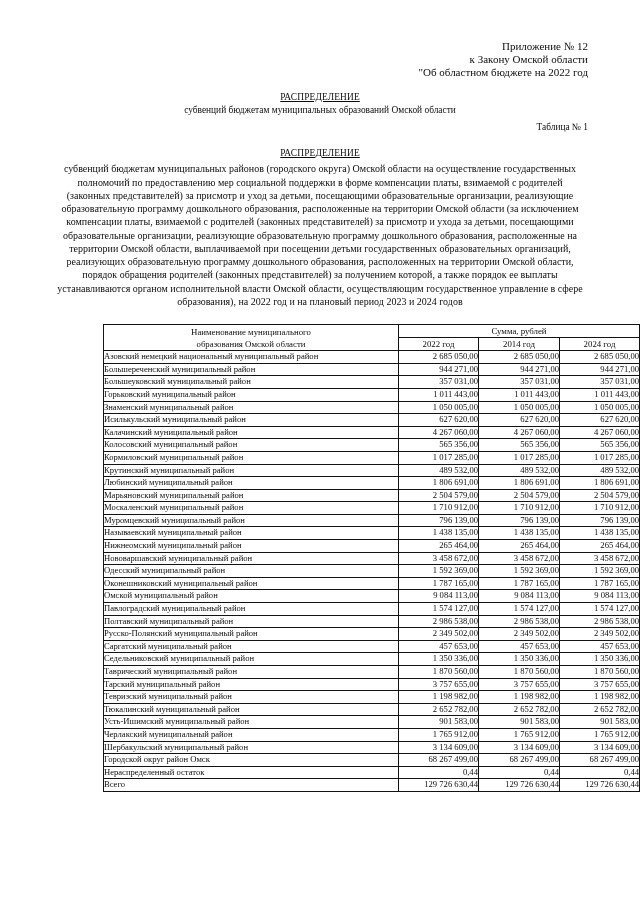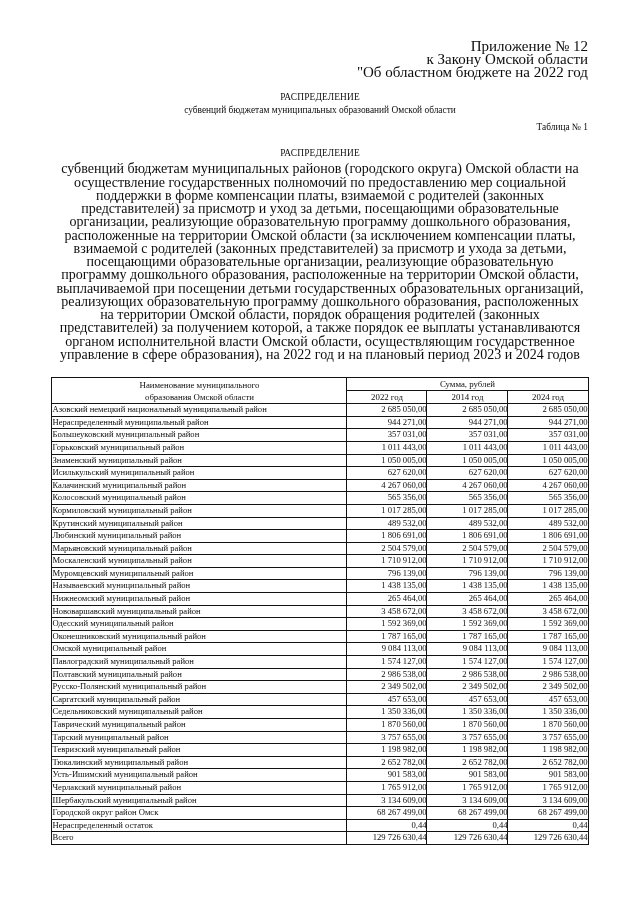--- a/index.html
+++ b/index.html
@@ -22,35 +22,36 @@
     box-sizing: border-box;
     padding: 0;
     overflow: hidden;
   }
 
   
   .doc-ref {
     margin: 0;
     padding: 40px 52px 0 8px;
     text-align: right;
-    font-size: 15px;
+    font-size: 11px;
     line-height: 13.2px;
   }
   .doc-ref div { white-space: nowrap; }
 
   
   .heading-block {
     margin: 0;
     padding: 11px 60px 0 60px;
     text-align: center;
     font-size: 9.4px;
     line-height: 13.3px;
   }
   .heading-caps {
     letter-spacing: 0.15px;
+    text-decoration: underline;
   }
 
   
   .table-no {
     margin: 0;
     padding: 4px 52px 0 0;
     text-align: right;
     font-size: 9.4px;
     line-height: 13px;
   }
@@ -60,30 +61,30 @@
     margin: 0;
     padding: 13px 56px 0 56px;
     text-align: center;
     font-size: 9.4px;
     line-height: 13.2px;
   }
   .preamble {
     margin: 0;
     padding: 2px 56px 0 56px;
     text-align: center;
-    font-size: 14px;
+    font-size: 10px;
     line-height: 13.25px;
     text-indent: 0;
   }
 
   
   .table-wrap {
     padding: 16px 0 0 0;
     display: flex;
-    justify-content: center;
+    justify-content: flex-end;
   }
   table.dist {
     border-collapse: collapse;
     width: 536px;
     table-layout: fixed;
     font-size: 8.6px;
   }
   table.dist th,
   table.dist td {
     border: 1px solid #121212;
@@ -171,21 +172,21 @@
         </tr>
       </thead>
       <tbody id="table-body">
           <tr>
             <td class="name-cell">Азовский немецкий национальный муниципальный район</td>
             <td class="num-cell">2 685 050,00</td>
             <td class="num-cell">2 685 050,00</td>
             <td class="num-cell">2 685 050,00</td>
           </tr>
           <tr>
-            <td class="name-cell">Нераспределенный муниципальный район</td>
+            <td class="name-cell">Большереченский муниципальный район</td>
             <td class="num-cell">944 271,00</td>
             <td class="num-cell">944 271,00</td>
             <td class="num-cell">944 271,00</td>
           </tr>
           <tr>
             <td class="name-cell">Большеуковский муниципальный район</td>
             <td class="num-cell">357 031,00</td>
             <td class="num-cell">357 031,00</td>
             <td class="num-cell">357 031,00</td>
           </tr>

